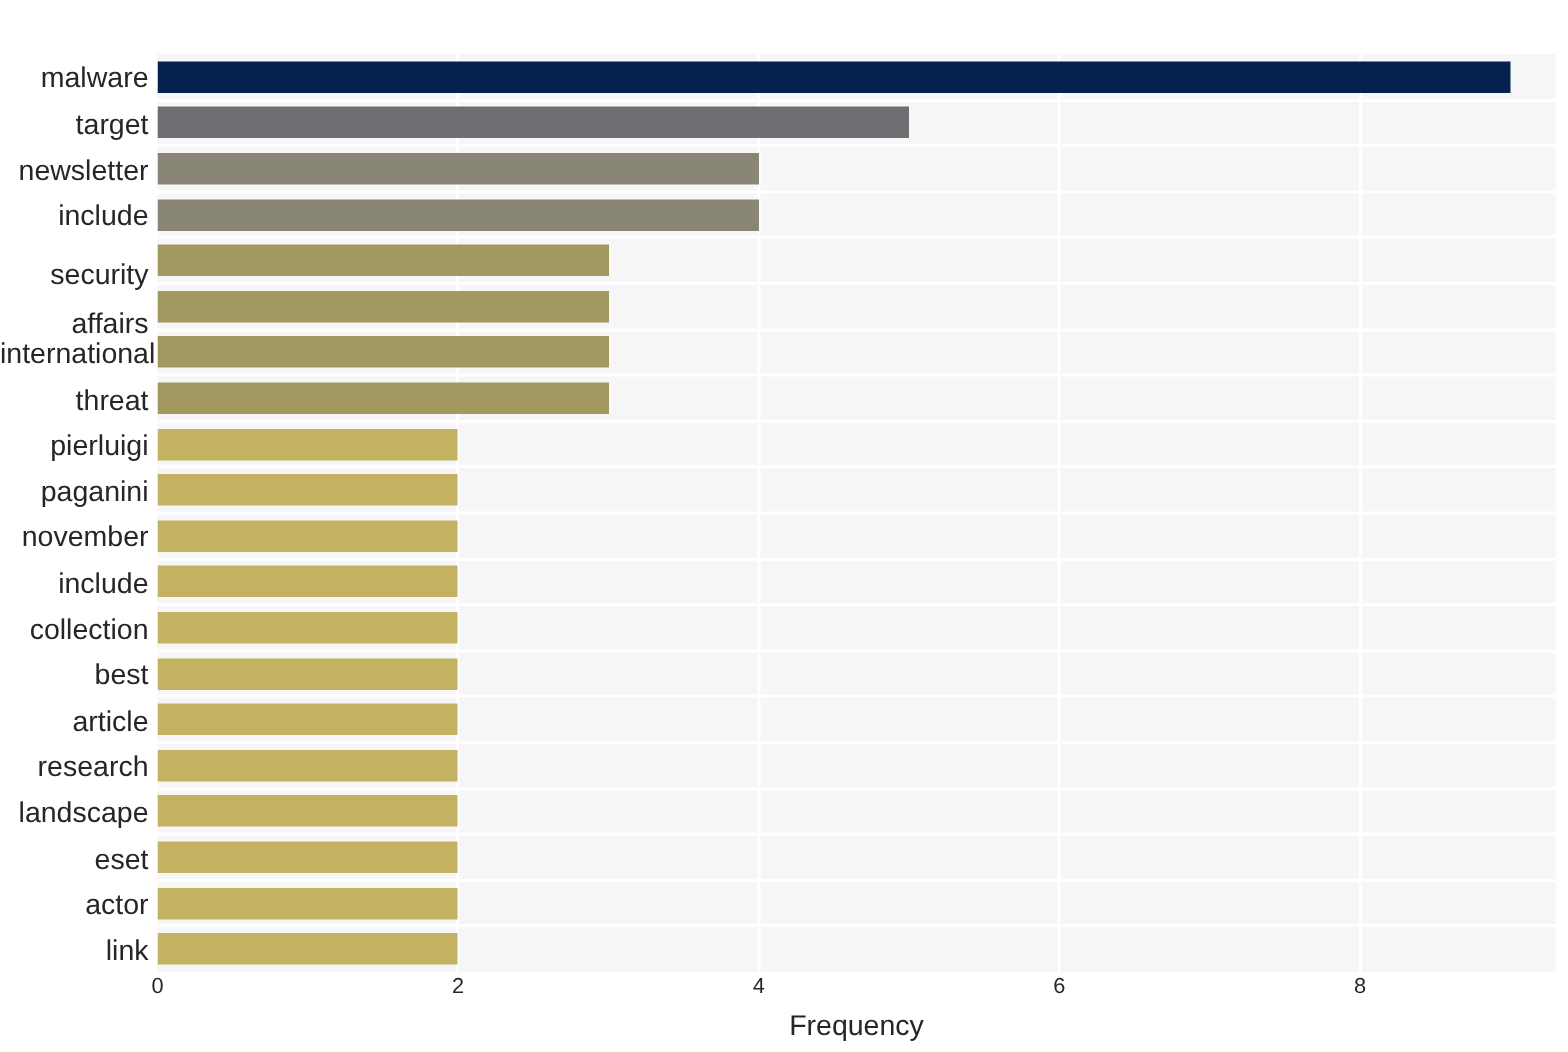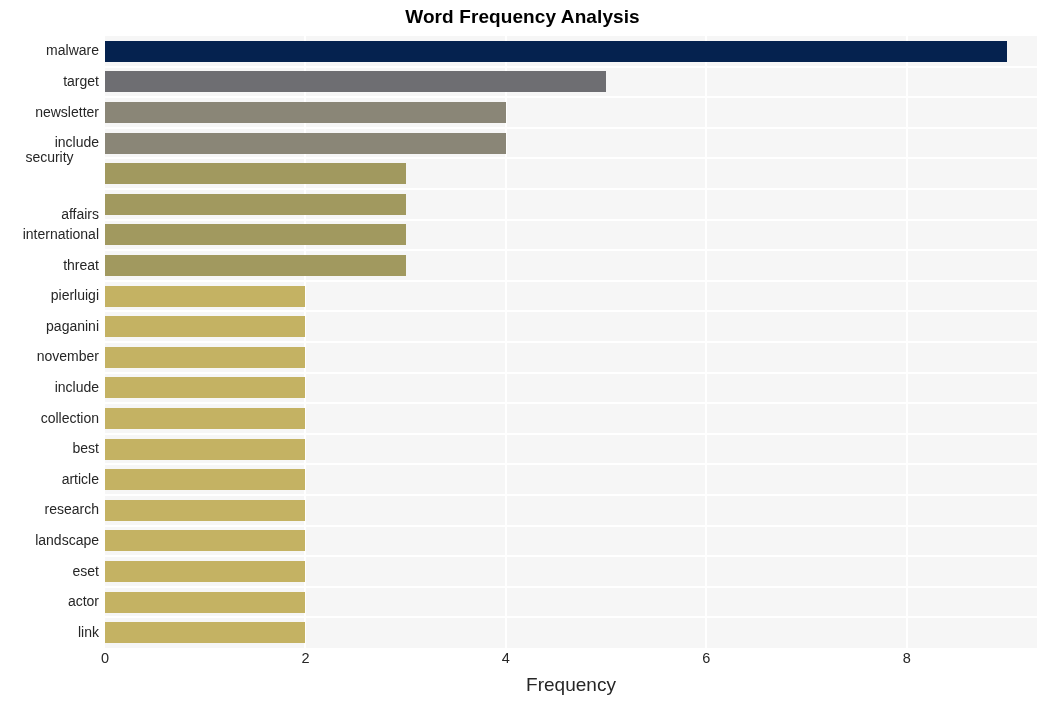--- a/index.html
+++ b/index.html
@@ -82,21 +82,21 @@
     left: 0;
     top: 36px;
     width: 99px;
     height: 612px;
   }
   .ylabel {
     position: absolute;
     right: 0;
     width: 99px;
     text-align: right;
-    font-size: 14px;
+    font-size: 19px;
     color: #262626;
     white-space: nowrap;
     font-family: "Liberation Sans", sans-serif;
   }
 
   
   .xlabels {
     position: absolute;
     left: 105px;
     top: 650px;
@@ -120,21 +120,20 @@
     font-size: 19px;
     color: #262626;
     font-family: "Liberation Sans", sans-serif;
   }
 </style>
 </head>
 <body>
 
 <div id="chart-root" style="background: rgb(255, 255, 255);">
 
-  <div class="chart-title">Word Frequency Analysis</div>
 
   <div class="plot-area" style="background: rgb(246, 246, 246);">
     <div class="grid-layer">
         <div class="gridline-v" style="left: 199.43px; background: rgb(255, 255, 255);"></div>
         <div class="gridline-v" style="left: 399.86px; background: rgb(255, 255, 255);"></div>
         <div class="gridline-v" style="left: 600.29px; background: rgb(255, 255, 255);"></div>
         <div class="gridline-v" style="left: 800.72px; background: rgb(255, 255, 255);"></div>
         <div class="gridline-h" style="top: 29.6px; background: rgb(255, 255, 255);"></div>
         <div class="gridline-h" style="top: 60.2px; background: rgb(255, 255, 255);"></div>
         <div class="gridline-h" style="top: 90.8px; background: rgb(255, 255, 255);"></div>
@@ -177,21 +176,21 @@
         <div class="bar" title="actor: 2" style="width: 200.43px; top: 555.6px; background: rgb(196, 178, 99);"></div>
         <div class="bar" title="link: 2" style="width: 200.43px; top: 586.2px; background: rgb(196, 178, 99);"></div>
       </div>
   </div>
 
   <div class="ylabels">
       <div class="ylabel" style="top: 6.3px; color: rgb(38, 38, 38);">malware</div>
       <div class="ylabel" style="top: 36.9px; color: rgb(38, 38, 38);">target</div>
       <div class="ylabel" style="top: 67.5px; color: rgb(38, 38, 38);">newsletter</div>
       <div class="ylabel" style="top: 98.1px; color: rgb(38, 38, 38);">include</div>
-      <div class="ylabel" style="top: 113px; color: rgb(38, 38, 38); text-align: center;">security</div>
+      <div class="ylabel" style="top: 137px; color: rgb(38, 38, 38);">security</div>
       <div class="ylabel" style="top: 170px; color: rgb(38, 38, 38);">affairs</div>
       <div class="ylabel" style="top: 189.9px; color: rgb(38, 38, 38);">international</div>
       <div class="ylabel" style="top: 220.5px; color: rgb(38, 38, 38);">threat</div>
       <div class="ylabel" style="top: 251.1px; color: rgb(38, 38, 38);">pierluigi</div>
       <div class="ylabel" style="top: 281.7px; color: rgb(38, 38, 38); margin-left: 32px;">paganini</div>
       <div class="ylabel" style="top: 312.3px; color: rgb(38, 38, 38);">november</div>
       <div class="ylabel" style="top: 342.9px; color: rgb(38, 38, 38);">include</div>
       <div class="ylabel" style="top: 373.5px; color: rgb(38, 38, 38);">collection</div>
       <div class="ylabel" style="top: 404.1px; color: rgb(38, 38, 38);">best</div>
       <div class="ylabel" style="top: 434.7px; color: rgb(38, 38, 38);">article</div>

